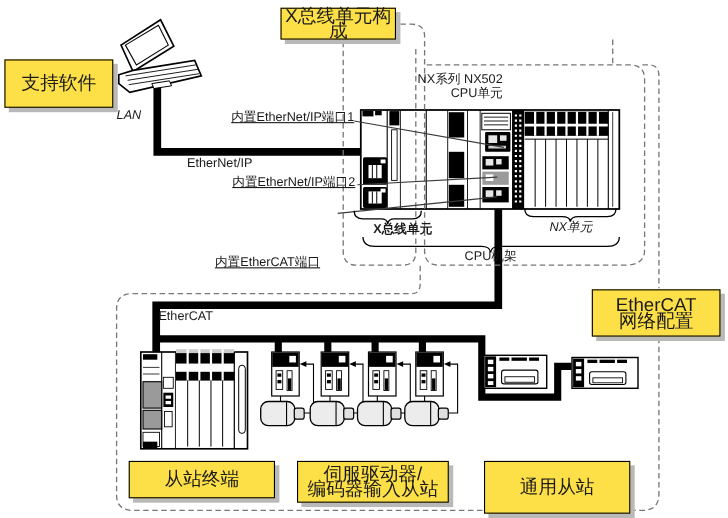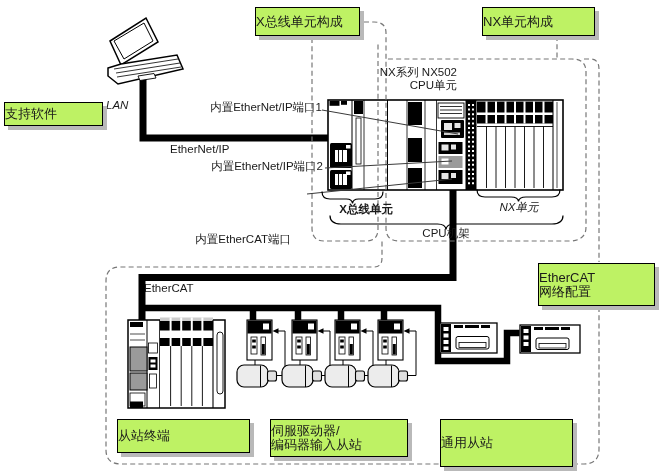--- a/index.html
+++ b/index.html
@@ -1,29 +1,29 @@
 <!DOCTYPE html>
 <html style="--line: #000000; --dashed-line: #777777; --box-border: #000000; --box-shadow: #b9b9b9; --text: #1a1a1a; --background: #ffffff;"><head>
 <meta charset="utf-8">
 <style>
   html,body{margin:0;padding:0;background:#fff;}
   body{width:662px;height:471px;position:relative;overflow:hidden;
        font-family:"Liberation Sans","DejaVu Sans",sans-serif;color:var(--text,#1a1a1a);}
   #stage{position:absolute;left:0;top:0;width:662px;height:471px;}
   #linework{position:absolute;left:0;top:0;z-index:1;}
-  .box{position:absolute;z-index:3;background:#bef264;border:1.5px solid var(--box-border,#000);
+  .box{position:absolute;z-index:3;background:#fde047;border:1.5px solid var(--box-border,#000);
        box-shadow:4px 4px 0 var(--box-shadow,#b9b9b9);box-sizing:border-box;
-       display:flex;flex-direction:column;align-items:flex-start;justify-content:center;
-       font-size:13px;line-height:14px;text-align:center;}
+       display:flex;flex-direction:column;align-items:center;justify-content:center;
+       font-size:17px;line-height:14px;text-align:center;}
   .lbl{position:absolute;z-index:2;font-size:11.5px;line-height:13px;white-space:nowrap;}
-  .lbl.right{text-align:right;}
+  .lbl.right{text-align:right;text-decoration:underline;}
   .lbl.center{text-align:right;white-space:normal;}
 
   
-  .b-support{left:4px;top:54px;width:99px;height:24px;margin-top:48px;}
+  .b-support{left:4px;top:54px;width:99px;height:44px;}
   .b-xbus{left:255px;top:7px;width:105px;height:29px;}
   .b-nxcfg{left:482px;top:7px;width:113px;height:29px;}
   .b-ecatnet{left:538px;top:263px;width:117px;height:43px;}
   .b-slaveterm{left:117px;top:419px;width:133px;height:34px;}
   .b-servo{left:270px;top:419px;width:138px;height:38px;}
   .b-general{left:440px;top:419px;width:133px;height:48px;}
 
   
   .l-lan{left:106px;top:99px;font-style:italic;}
   .l-eip{left:136px;top:143px;padding-left:34px;}
@@ -251,23 +251,20 @@
     <path d="M 330,215.5 Q 330,224 341,224 H 437.5 Q 445.5,224 446,229.5 Q 446.5,224 454.5,224 H 552 Q 563,224 563,215.5"></path>
   </g>
 </svg>
 
   <div class="box b-support">
     <span>支持软件</span>
   </div>
   <div class="box b-xbus">
     <span>X总线单元构成</span>
   </div>
-  <div class="box b-nxcfg">
-    <span>NX单元构成</span>
-  </div>
   <div class="box b-ecatnet">
     <span>EtherCAT</span>
     <span>网络配置</span>
   </div>
   <div class="box b-servo">
     <span>伺服驱动器/</span>
     <span>编码器输入从站</span>
   </div>
   <div class="box b-slaveterm">
     <span>从站终端</span>

